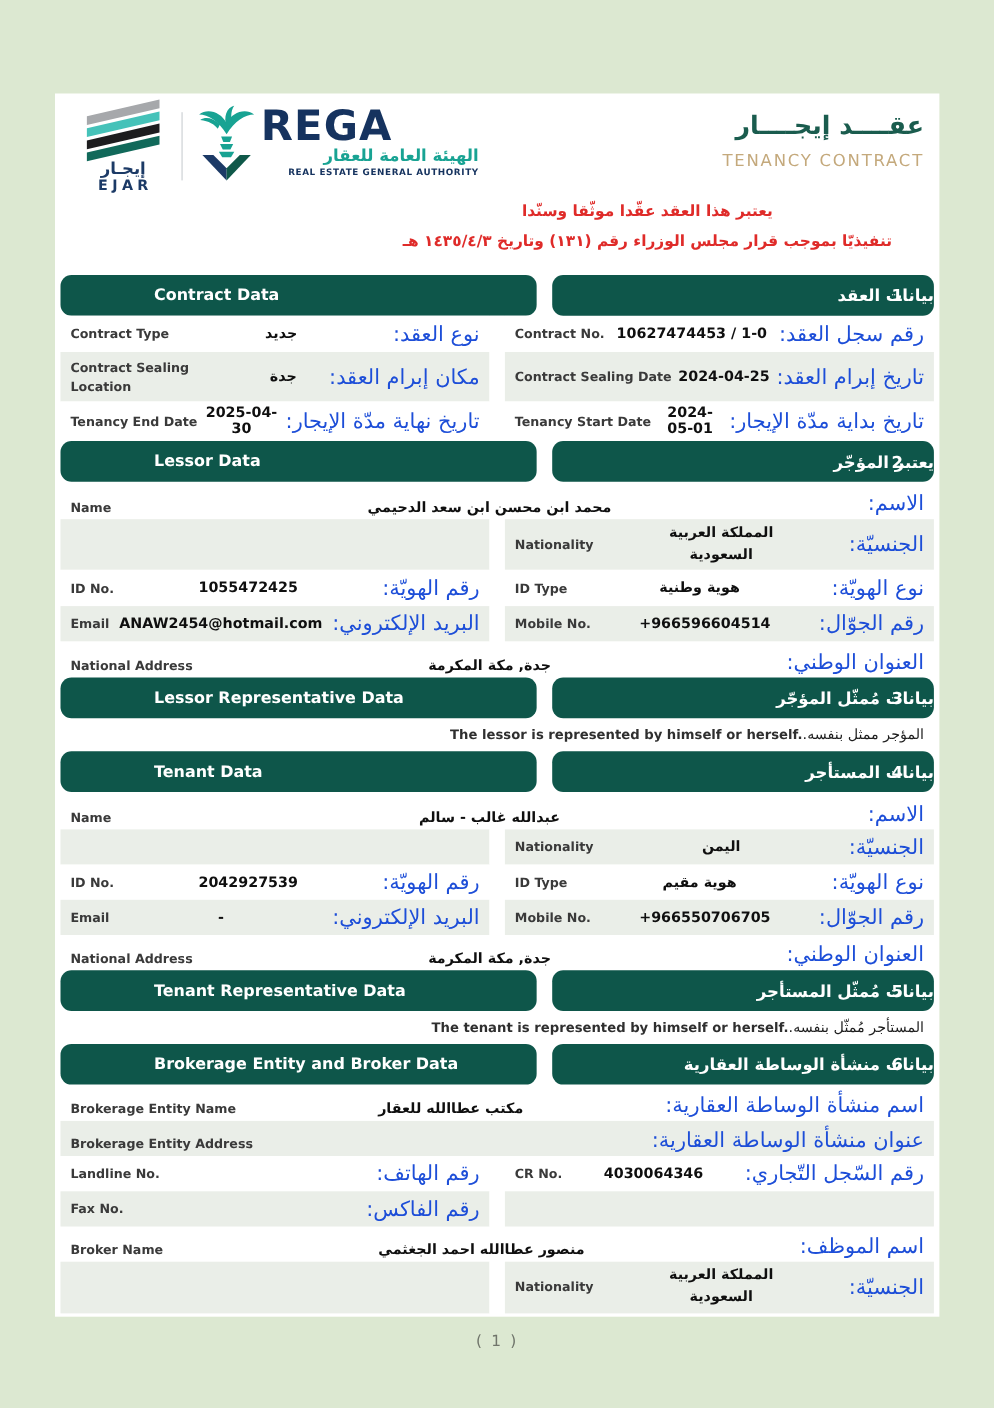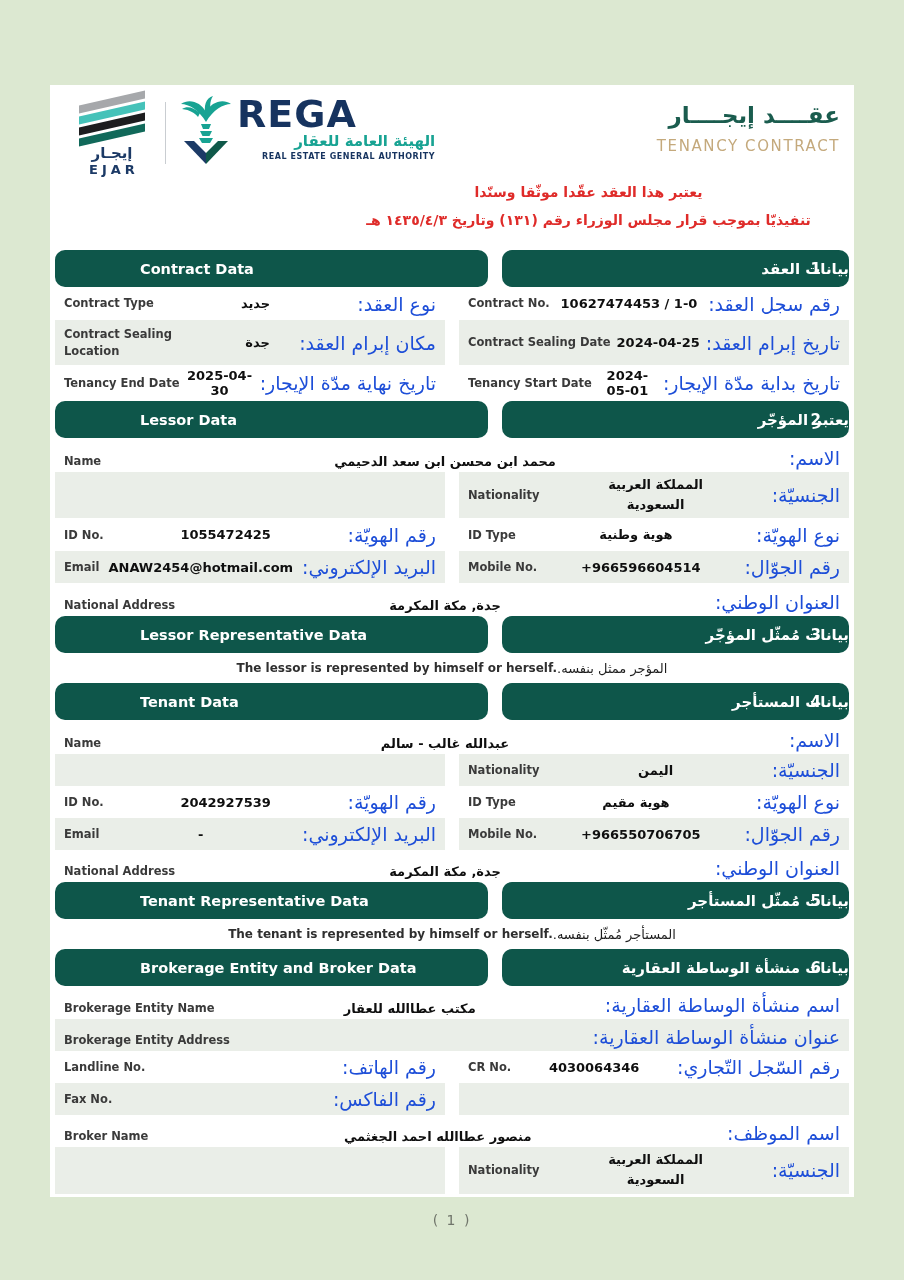--- a/index.html
+++ b/index.html
@@ -38,21 +38,21 @@
   .sec-header { display: flex; height: 37px; }
   .sec-gap { width: 14px; background: #fff; flex: 0 0 14px; }
   .sec-half { flex: 1; background: #0e564a; color: #fff; display: flex; align-items: center; border-radius: 10px; }
   .sec-half.en { padding-left: 85px; font-size: 14.5px; font-weight: bold; }
   .sec-half.ar { position: relative; justify-content: flex-end; font-size: 15px; font-weight: bold; }
   .sec-num { position: absolute; right: 28px; font-size: 15px; font-weight: bold; }
   .row { display: flex; align-items: stretch; background: #fff; }
   .row.shade .cell, .row.shade.full-row, .row.shade.note-row { background: #eaeee8; }
   .cell { flex: 1; display: flex; align-items: center; gap: 6px; padding: 3px 9px; background: #fff; }
   .full-row { display: flex; align-items: flex-end; gap: 24px; padding: 3px 9px; }
-  .note-row { display: flex; align-items: center; justify-content: center; padding: 3px 9px; }
+  .note-row { display: flex; align-items: center; justify-content: flex-end; padding: 3px 9px; }
   .en-label { font-size: 11.5px; font-weight: bold; color: #3a3a3a; line-height: 1.4; max-width: 152px; }
   .full-row .en-label { max-width: none; }
   .val { flex: 1; text-align: center; font-size: 13px; font-weight: bold; color: #0f0f0f; }
   .val-narrow { display: inline-block; max-width: 122px; line-height: 1.55; }
   .ar-label { font-size: 19px; color: #1d4ed8; }
   .note-en { font-size: 12px; font-weight: bold; color: #2f2f2f; }
   .note-ar { font-size: 13px; color: #1d1d1d; }
   .r30 { min-height: 30px; } .r32 { min-height: 32px; } .r33 { min-height: 33px; }
   .r34 { min-height: 34px; } .r45 { min-height: 45px; } .r46 { min-height: 46px; }
   .footer { position: absolute; left: 0; top: 1212px; width: 100%; text-align: center; color: #70756b; font-size: 14px; letter-spacing: 2px; }

